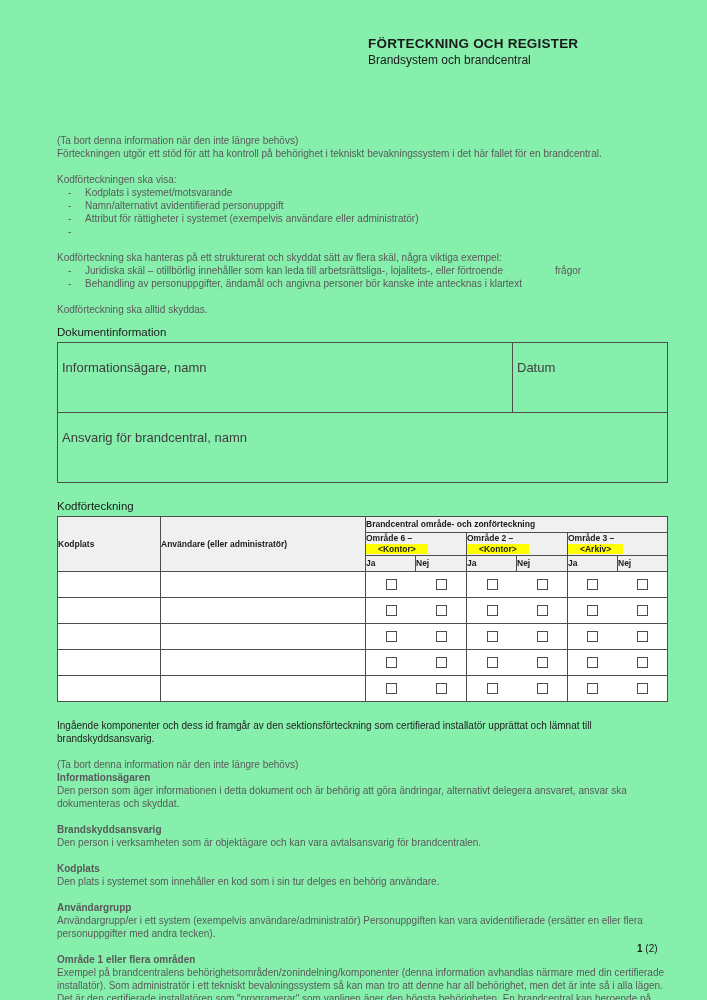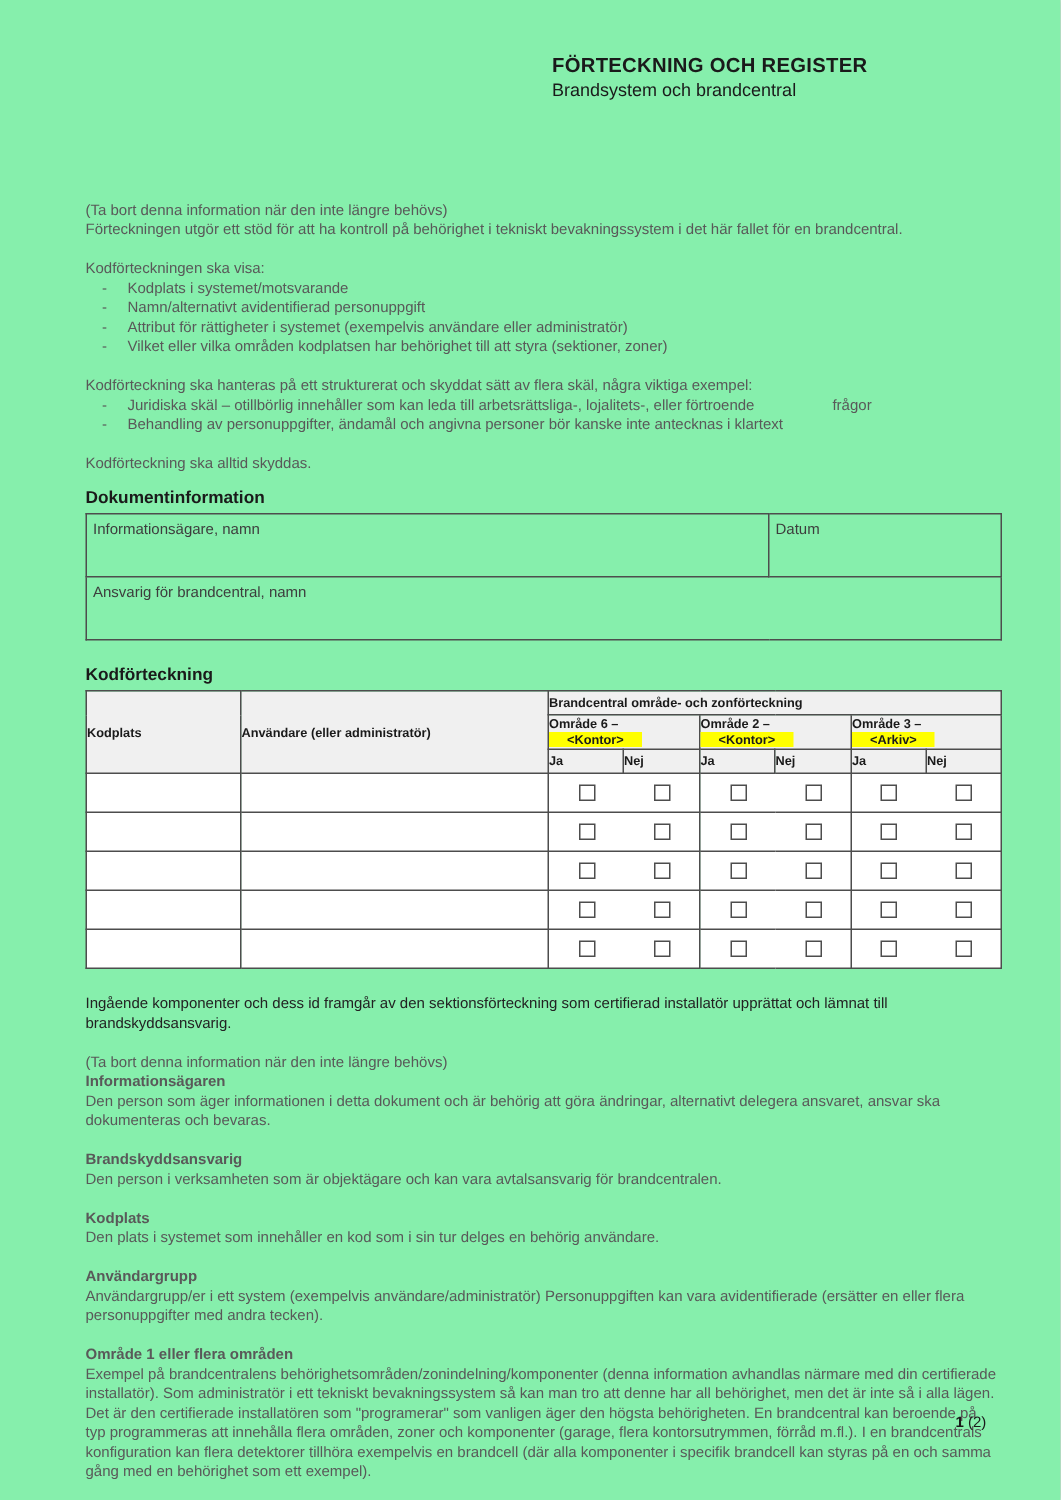--- a/index.html
+++ b/index.html
@@ -10,33 +10,33 @@
     box-shadow:0 0 4px rgba(0,0,0,.3);
   }
   .titleblock{position:absolute;left:368px;top:36px;color:#1a1a1a;}
   .doc-title{font-size:13.5px;font-weight:bold;letter-spacing:.2px;}
   .doc-subtitle{font-size:12px;margin-top:2px;}
   .content{position:absolute;left:57px;top:134px;width:610px;font-size:10px;line-height:13px;}
   .block{margin:0 0 13px 0;}
   .bullet{display:flex;}
   .bullet .dash{flex:none;width:17px;margin-left:11px;}
   .spacer-gap{display:inline-block;width:52px;}
-  h2{font-size:11.5px;line-height:14px;color:#1a1a1a;margin:0 0 3px 0;font-weight:bold;}
+  h2{font-size:11.5px;line-height:14px;color:#1a1a1a;margin:0 0 3px 0;font-weight:normal;}
   .black-text{color:#222222;}
   .sec-note{margin:0;}
   .sec-title{font-weight:bold;}
   .def-section{margin:0 0 13px 0;}
 
   table{border-collapse:collapse;table-layout:fixed;width:610px;}
   table.outer{border:1.5px solid #222222;}
   td{border:1px solid #4d4d4d;padding:0;vertical-align:top;}
 
   
   .docinfo{margin-bottom:16px;}
-  .docinfo td{height:29px;font-size:10px;line-height:10px;color:#3d3d3d;padding:6px 4px;}
+  .docinfo td{height:29px;font-size:13px;line-height:10px;color:#3d3d3d;padding:20px 4px;}
 
   
   .register{margin-bottom:17px;}
   .register td.hdr{background:#f0f0f0;color:#1a1a1a;font-size:8.5px;font-weight:bold;
     text-align:left;vertical-align:middle;height:15px;line-height:11px;}
   .register td.body-cell{height:25px;background:#fff;}
   .hl{background:#ffff00;color:#1a1a1a;font-weight:bold;padding:0 12px;}
   .cbwrap{display:flex;justify-content:space-around;align-items:center;height:25px;}
   .cb{width:11px;height:11px;border:1.5px solid #4d4d4d;background:#ffffff;box-sizing:border-box;}
 
@@ -69,21 +69,20 @@
       <div class="bullet">
           <span class="dash">-</span>
           <span>Namn/alternativt avidentifierad personuppgift</span>
         </div>
       <div class="bullet">
           <span class="dash">-</span>
           <span>Attribut för rättigheter i systemet (exempelvis användare eller administratör)</span>
         </div>
       <div class="bullet">
           <span class="dash">-</span>
-          <span>Vilket eller vilka områden kodplatsen har behörighet till att styra (sektioner, zoner)</span>
         </div>
     </div>
 
     <div class="block">
       <div>Kodförteckning ska hanteras på ett strukturerat och skyddat sätt av flera skäl, några viktiga exempel:</div>
       <div class="bullet">
           <span class="dash">-</span>
           <span><span>Juridiska skäl – otillbörlig innehåller som kan leda till arbetsrättsliga-, lojalitets-, eller förtroende</span><span class="spacer-gap"></span><span>frågor</span></span>
         </div>
       <div class="bullet">
@@ -257,21 +256,21 @@
       </tr>
     </tbody>
       </table>
 
     <div class="block black-text">Ingående komponenter och dess id framgår av den sektionsförteckning som certifierad installatör upprättat och lämnat till brandskyddsansvarig.</div>
 
     <div class="sec-note">(Ta bort denna information när den inte längre behövs)</div>
 
     <div class="def-section">
       <div class="sec-title">Informationsägaren</div>
-      <div>Den person som äger informationen i detta dokument och är behörig att göra ändringar, alternativt delegera ansvaret, ansvar ska dokumenteras och bevaras.</div>
+      <div>Den person som äger informationen i detta dokument och är behörig att göra ändringar, alternativt delegera ansvaret, ansvar ska dokumenteras och skyddat.</div>
     </div>
     <div class="def-section">
       <div class="sec-title">Brandskyddsansvarig</div>
       <div>Den person i verksamheten som är objektägare och kan vara avtalsansvarig för brandcentralen.</div>
     </div>
     <div class="def-section">
       <div class="sec-title">Kodplats</div>
       <div>Den plats i systemet som innehåller en kod som i sin tur delges en behörig användare.</div>
     </div>
     <div class="def-section">

